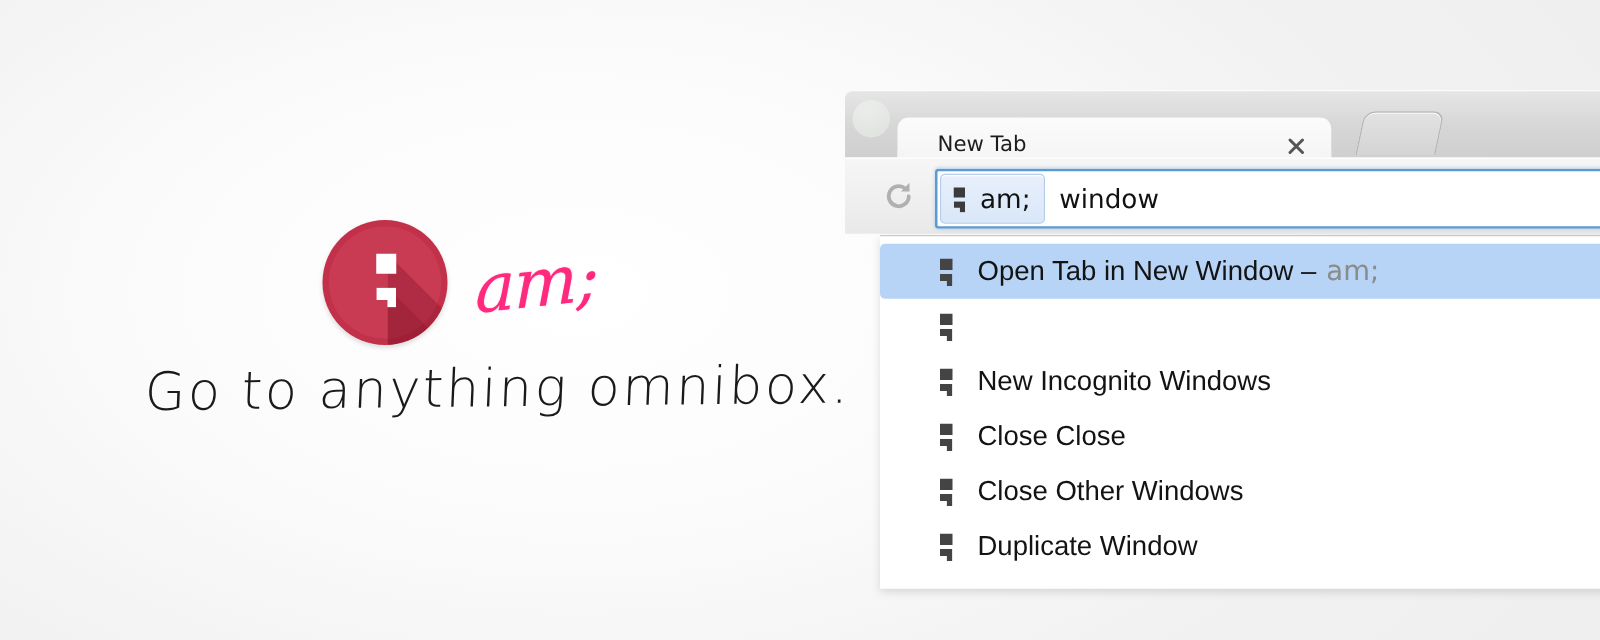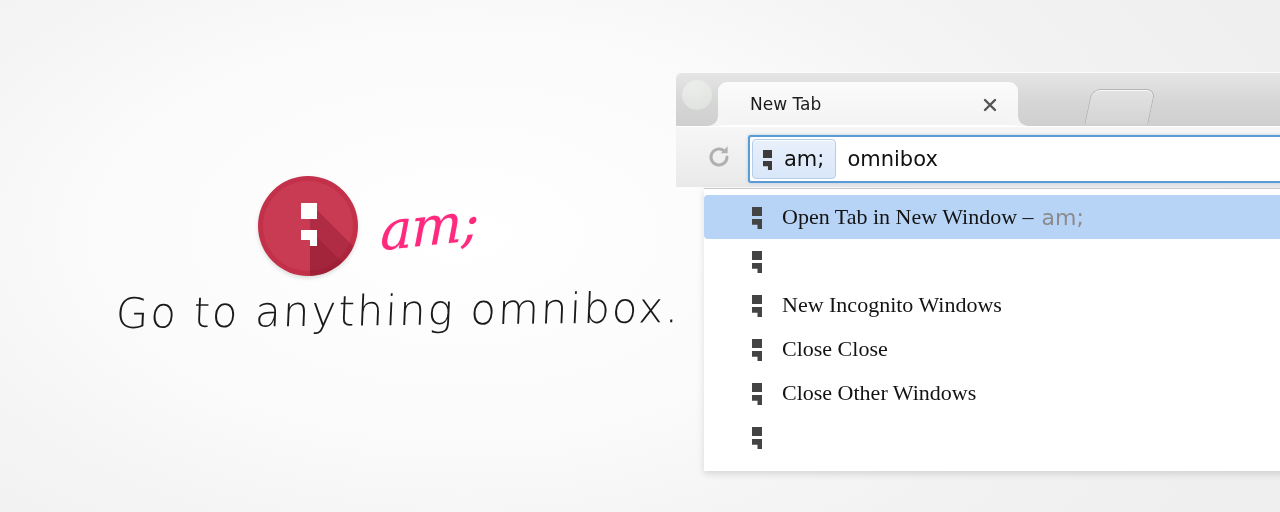--- a/index.html
+++ b/index.html
@@ -139,22 +139,22 @@
     top: 8px;
     width: 30px;
     height: 30px;
     border-radius: 50%;
     background: radial-gradient(circle at 38% 34%, #f6f9f4 0%, #eef2ec 55%, #e8ece6 100%);
     opacity: 0.55;
   }
   .tab {
     position: absolute;
     left: 42px;
-    top: 10px;
-    width: 300px;
+    top: 22px;
+    width: 347px;
     height: 44px;
     background: linear-gradient(to bottom, #fbfbfb 0%, #f3f3f3 100%);
     border-top-left-radius: 9px;
     border-top-right-radius: 9px;
     box-shadow: 0 -1px 0 rgba(255,255,255,0.9) inset;
   }
   .tab::before, .tab::after {
     content: "";
     position: absolute;
     bottom: 0;
@@ -334,21 +334,21 @@
     position: absolute;
     left: 1px;
     top: 14px;
     width: 10px;
     height: 10px;
     background: #444444;
     clip-path: polygon(0 0, 100% 0, 100% 100%, 55% 100%, 55% 58%, 0 58%);
   }
   .sugg-label {
     margin-left: 19px;
-    font-family: Liberation Serif, serif;
+    font-family: Liberation Sans, sans-serif;
     font-size: 22px;
     color: #131313;
     white-space: nowrap;
   }
   .sugg-suffix {
     font-family: "DejaVu Sans", sans-serif;
     font-size: 22px;
     color: #8b8b8b;
     margin-left: 8px;
     white-space: nowrap;
@@ -402,21 +402,21 @@
     </div>
 
     <div class="omnibox">
       <div class="kw-chip">
         <div class="semi-icon">
           <div class="sq"></div>
             <div class="cm"></div>
         </div>
         <span class="kw-text">am;</span>
       </div>
-      <span class="omni-query" title="Search Google or type a URL">omnibox</span>
+      <span class="omni-query" title="Search Google or type a URL">window</span>
     </div>
   </div>
 
   <div class="dropdown">
 
     <div class="sugg-row selected">
       <div class="sugg-icon">
           <div class="sq"></div>
           <div class="cm"></div>
         </div>
@@ -453,16 +453,17 @@
           <div class="cm"></div>
         </div>
       <span class="sugg-label">Close Other Windows</span>
     </div>
 
     <div class="sugg-row">
       <div class="sugg-icon">
           <div class="sq"></div>
           <div class="cm"></div>
         </div>
+      <span class="sugg-label">Duplicate Window</span>
     </div>
 
   </div>
 </div>
 
 </body></html>

